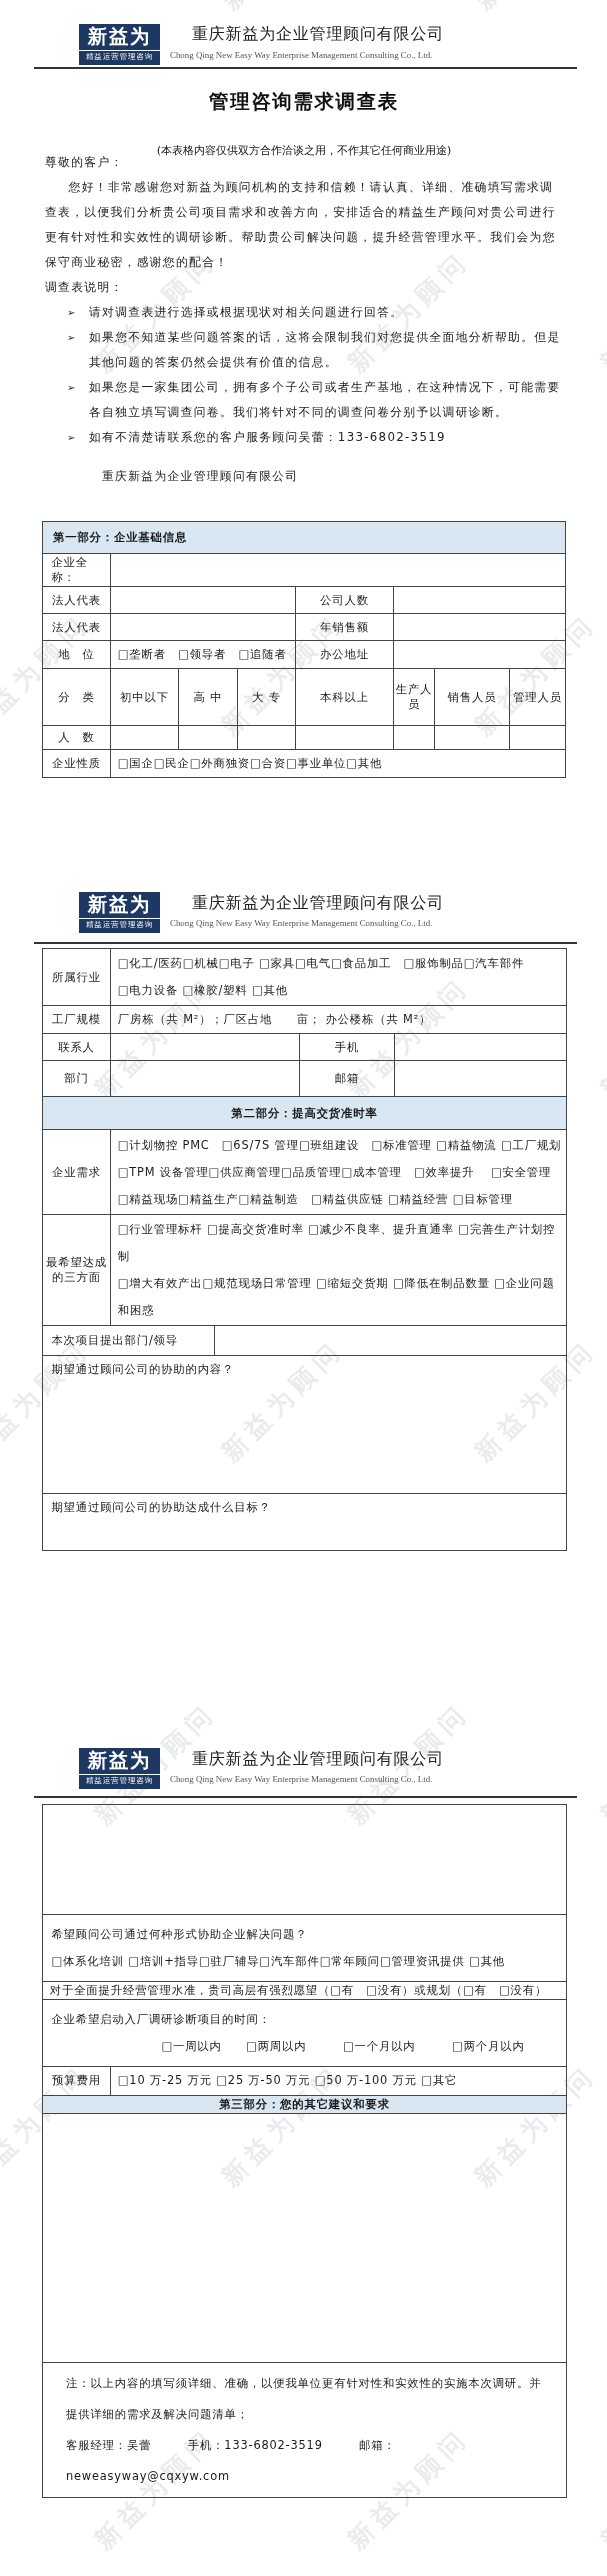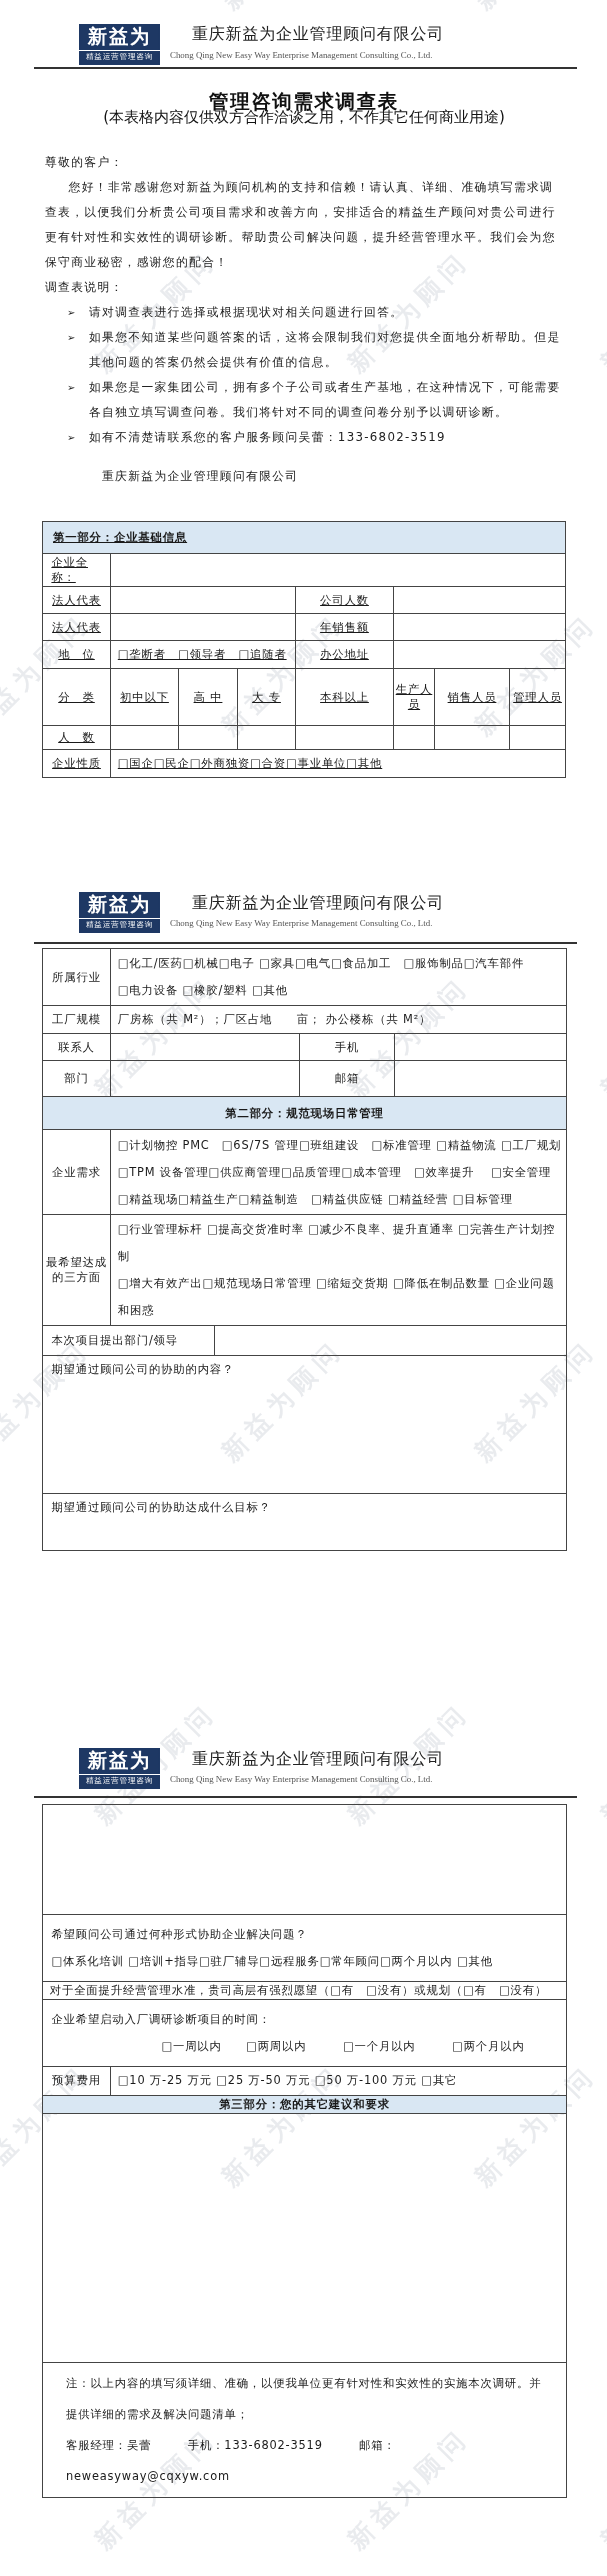--- a/index.html
+++ b/index.html
@@ -18,21 +18,21 @@
   .logo-main{font-size:19.4px;font-weight:bold;color:#fff;text-align:center;line-height:26px;letter-spacing:1.7px;}
   .logo-sub{font-size:7.6px;color:#fff;text-align:center;border-top:1.3px solid #fff;line-height:12.7px;letter-spacing:0.8px;}
   .company-cn{position:absolute;left:192px;top:0.8px;font-size:16px;letter-spacing:0.8px;color:#222;font-weight:500;}
   .company-en{position:absolute;left:170px;top:26px;font-size:8.9px;color:#555;
               font-family:"Liberation Serif","DejaVu Serif",serif;}
   .rule{position:absolute;left:34px;width:543px;height:1.7px;background:#333;}
 
   
   .form-title{position:absolute;left:0;top:88px;width:608px;text-align:center;
               font-size:19.4px;font-weight:bold;letter-spacing:1.7px;color:#111;}
-  .form-subtitle{position:absolute;left:0;top:108px;width:608px;text-align:center;font-size:15px;color:#111;}
+  .form-subtitle{position:absolute;left:0;top:143px;width:608px;text-align:center;font-size:11px;color:#111;}
   .intro-block{position:absolute;left:45px;top:150px;width:521px;font-size:11.8px;
                letter-spacing:1.3px;line-height:25px;color:#222;}
   .para{text-indent:2em;}
   .note{position:relative;padding-left:44px;}
   .note .marker{position:absolute;left:22px;top:0;font-size:10px;}
   .signature{margin-top:13.5px;margin-left:57px;}
 
   
   .t{position:absolute;left:42px;width:523px;border-collapse:collapse;table-layout:fixed;
      border:1.7px solid #111;}
@@ -41,21 +41,21 @@
   .sec-left{text-align:left;padding-left:10px;}
   .sec-center{text-align:center;}
   .lbl{text-align:center;}
   .lbl-left{text-align:left;padding-left:8.4px;}
   .val{padding-left:6.8px;}
   .q-cell{vertical-align:top;padding:5.9px 8.4px;}
   .line{display:block;}
   .lh32 .line{line-height:27px;}
   .footer-cell{vertical-align:top;padding:5px 23px;line-height:31px;}
   .footer-contacts span{margin-right:32px;text-align:right;}
-  .t1{top:521px;text-decoration:underline;}
+  .t1{top:521px;}
   .t2{top:948px;}
   .t3{top:1804px;}
   .hdr1{top:23.6px;} .rule1{top:67px;}
   .hdr2{top:892px;} .rule2{top:942px;}
   .hdr3{top:1748px;} .rule3{top:1796px;}
   .indent130{padding-left:110px;}
 </style>
 </head>
 <body>
 
@@ -225,21 +225,21 @@
         <td class="lbl">手机</td>
         <td class="val"></td>
       </tr>
       <tr style="height:36px">
         <td class="lbl">部门</td>
         <td colspan="2" class="val"></td>
         <td class="lbl">邮箱</td>
         <td class="val"></td>
       </tr>
       <tr style="height:33px">
-        <td colspan="5" class="sec-head sec-center">第二部分：规范现场日常管理</td>
+        <td colspan="5" class="sec-head sec-center">第二部分：提高交货准时率</td>
       </tr>
       <tr style="height:85px">
         <td class="lbl">企业需求</td>
         <td colspan="4" class="val lh32">
           <span class="line">□计划物控 PMC　□6S/7S 管理□班组建设　□标准管理 □精益物流 □工厂规划</span>
           <span class="line">□TPM 设备管理□供应商管理□品质管理□成本管理　□效率提升　 □安全管理</span>
           <span class="line">□精益现场□精益生产□精益制造　□精益供应链 □精益经营 □目标管理</span>
         </td>
       </tr>
       <tr style="height:54px">
@@ -280,21 +280,21 @@
         <col style="width:68px">
           <col style="width:456px">
       </colgroup>
       <tbody>
           <tr style="height:110px">
         <td colspan="2" class="q-cell"></td>
       </tr>
       <tr style="height:57px">
         <td colspan="2" class="q-cell lh32">
           <span class="line">希望顾问公司通过何种形式协助企业解决问题？</span>
-          <span class="line">□体系化培训 □培训+指导□驻厂辅导□远程服务□常年顾问□两个月以内 □其他</span>
+          <span class="line">□体系化培训 □培训+指导□驻厂辅导□汽车部件□常年顾问□管理资讯提供 □其他</span>
         </td>
       </tr>
       <tr style="height:18px">
         <td colspan="2" class="val">对于全面提升经营管理水准，贵司高层有强烈愿望（□有　□没有）或规划（□有　□没有）</td>
       </tr>
       <tr style="height:53px">
         <td colspan="2" class="q-cell lh32">
           <span class="line">企业希望启动入厂调研诊断项目的时间：</span>
           <span class="line indent130">□一周以内　　□两周以内　　　□一个月以内　　　□两个月以内</span>
         </td>

